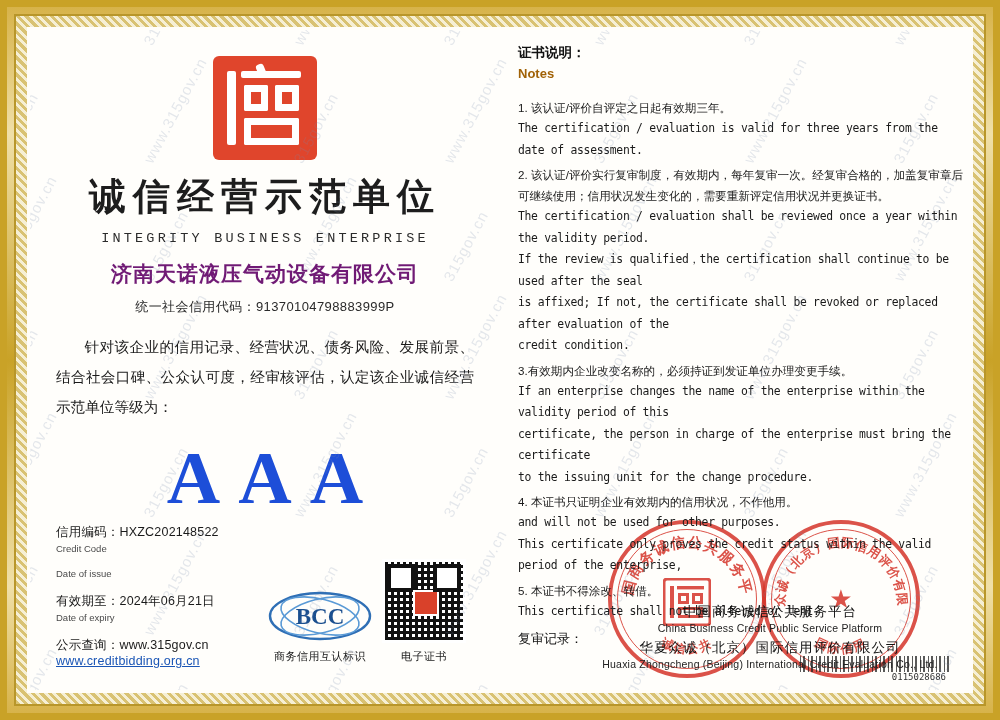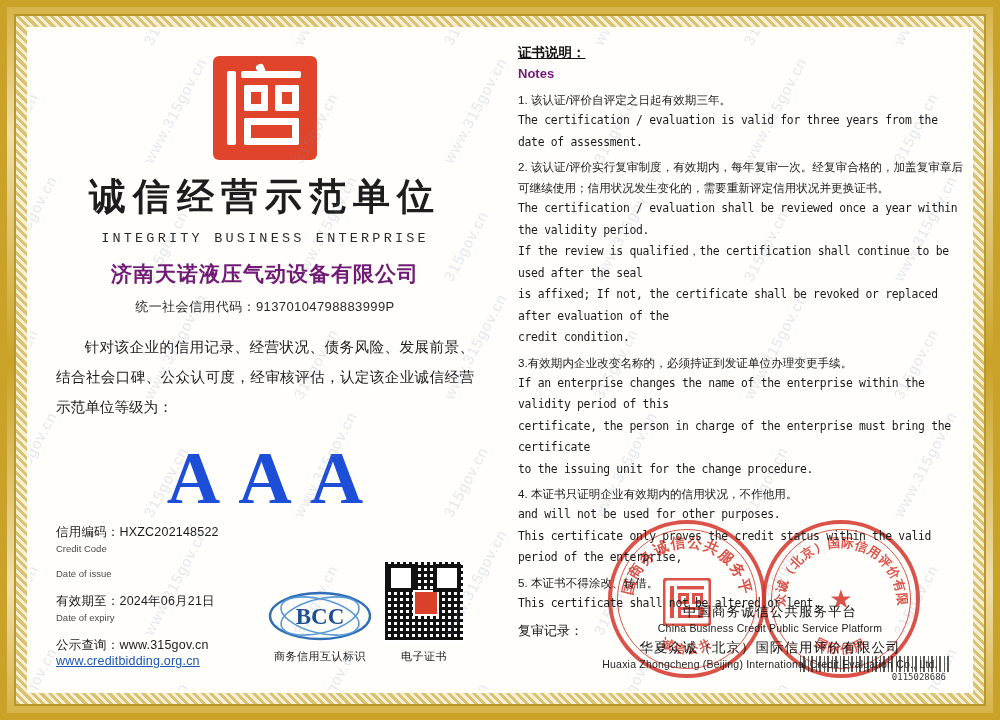--- a/index.html
+++ b/index.html
@@ -227,27 +227,26 @@
     border: 2px solid #fff;
   }
   .qr-caption { font-size: 11px; color: #1a1a1a; letter-spacing: 0.5px; }
 
   
   .notes-title-cn {
     font-size: 13.5px;
     color: #111;
     font-weight: bold;
     margin-bottom: 4px;
-    text-decoration: underline;
   }
   .notes-title-en {
     font-size: 13px;
-    color: #701a75;
+    color: #a16207;
     font-weight: bold;
-    margin-bottom: 8px;
+    margin-bottom: 16px;
   }
   .note-cn {
     font-size: 11.6px;
     color: #1a1a1a;
     line-height: 21px;
     margin-top: 3px;
   }
   .note-en {
     font-size: 11.4px;
     color: #1a1a1a;

